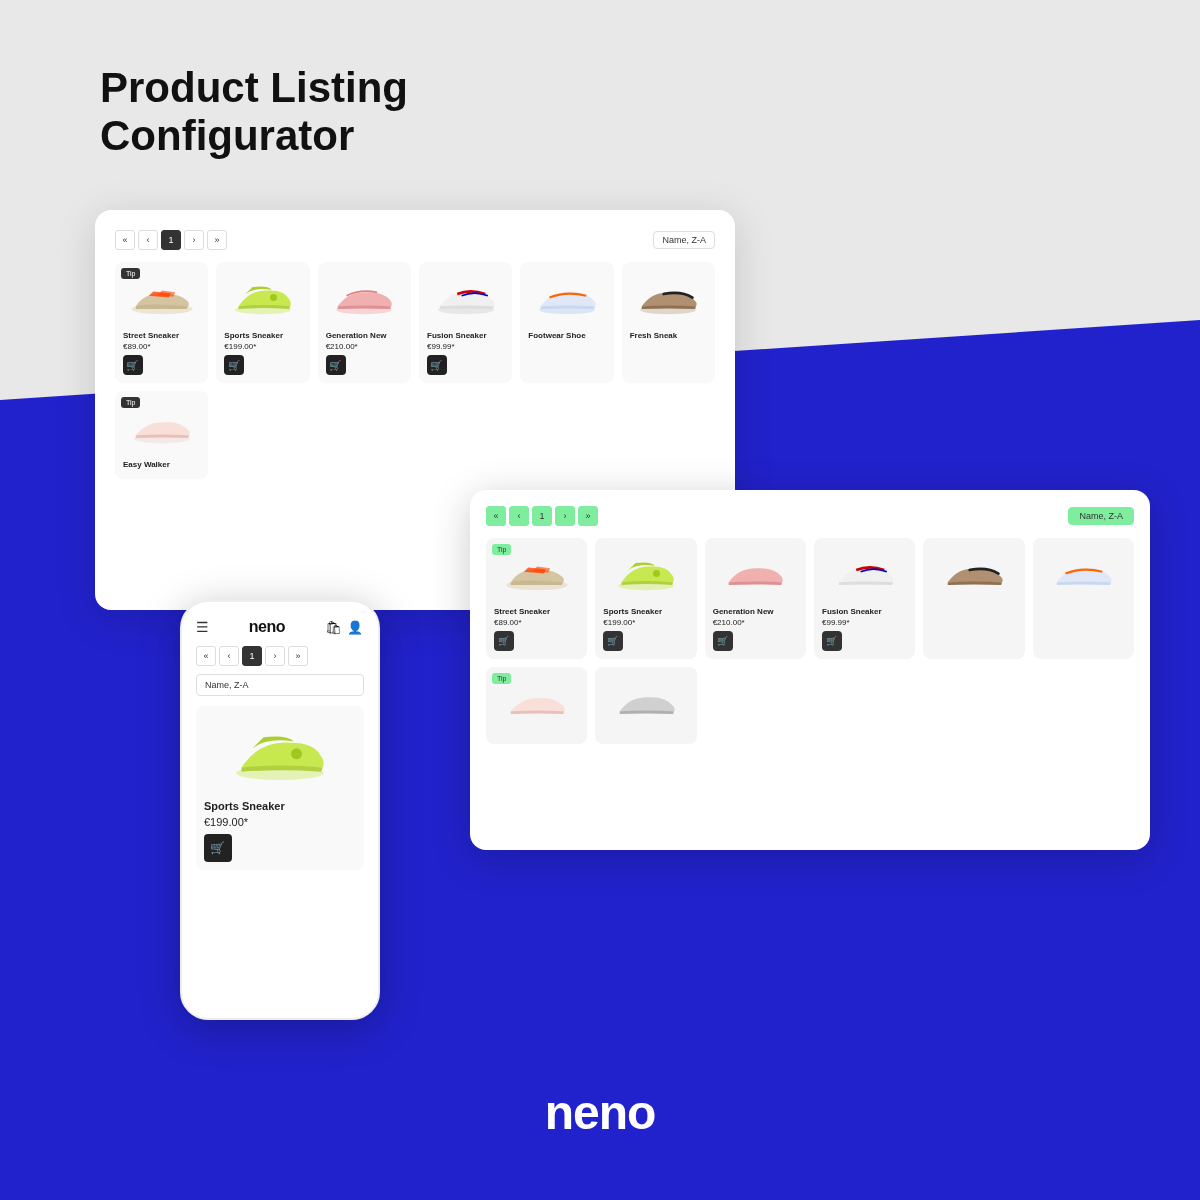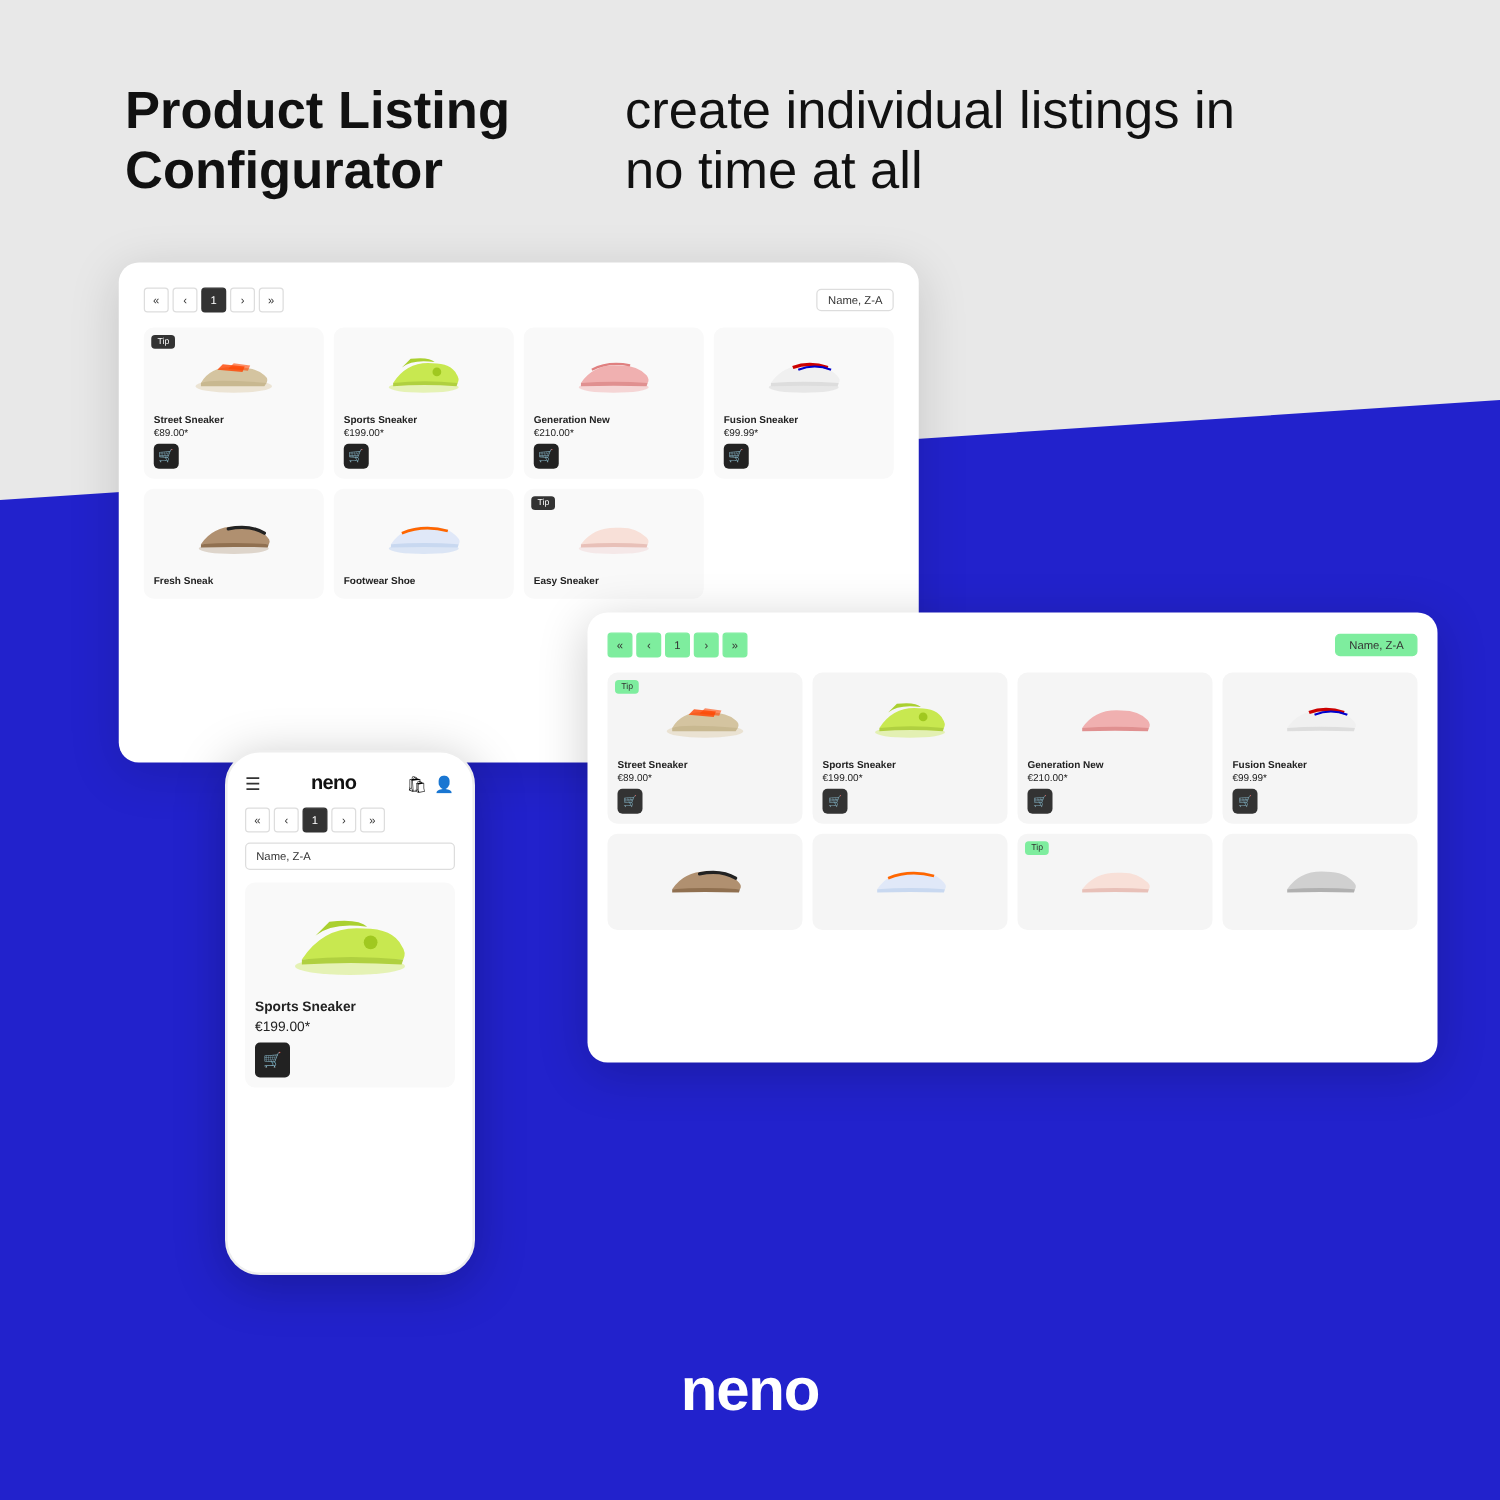--- a/index.html
+++ b/index.html
@@ -138,21 +138,21 @@
       border-radius: 4px;
       padding: 3px 8px;
       font-size: 9px;
       color: #333;
       background: #fff;
     }
 
     
     .product-grid {
       display: grid;
-      grid-template-columns: repeat(4, 1fr);
+      grid-template-columns: repeat(6, 1fr);
       gap: 8px;
     }
     .product-card {
       background: #f9f9f9;
       border-radius: 8px;
       padding: 8px;
       position: relative;
     }
     .product-card .tip-badge {
       position: absolute;
@@ -267,22 +267,20 @@
   </style>
 </head>
 <body>
 
 <div class="bg-gray"></div>
 <div class="bg-blue"></div>
 
 <div class="header-section">
   <div class="header-title" style="white-space:pre-line;">Product Listing
 Configurator</div>
-  <div class="header-subtitle" style="white-space:pre-line;">create individual listings in
-no time at all</div>
 </div>
 
 <div class="desktop-mockup">
 
   <div class="pagination-bar">
     <div class="pagination-controls">
       <div class="page-btn">«</div>
       <div class="page-btn">‹</div>
       <div class="page-btn active">1</div>
       <div class="page-btn">›</div>
@@ -357,51 +355,51 @@
       <div class="product-name">Fusion Sneaker</div>
       <div class="product-price">€99.99*</div>
       <div class="cart-btn">
         <span class="cart-icon-white">🛒</span>
       </div>
     </div>
 
     <div class="product-card">
       <div class="shoe-img">
         <svg class="shoe-svg" viewBox="0 0 80 45">
+          <ellipse cx="40" cy="36" rx="32" ry="5" fill="#b0c8f0" opacity="0.4"></ellipse>
+          <path d="M10 32 Q22 14 46 16 Q63 16 71 26 Q74 29 72 32 Z" fill="#e0e8f8"></path>
+          <path d="M20 22 Q40 14 62 20" stroke="#ff6600" stroke-width="2.5" fill="none"></path>
+          <path d="M10 32 Q40 30 72 32 L71 35 Q40 34 10 35 Z" fill="#c8d8f0"></path>
+        </svg>
+      </div>
+      <div class="product-name">Footwear Shoe</div>
+    </div>
+
+    <div class="product-card">
+      <div class="shoe-img">
+        <svg class="shoe-svg" viewBox="0 0 80 45">
           <ellipse cx="40" cy="36" rx="32" ry="5" fill="#a08060" opacity="0.3"></ellipse>
           <path d="M10 32 Q22 14 46 16 Q63 16 71 26 Q74 29 72 32 Z" fill="#b09070"></path>
           <path d="M35 18 Q55 14 68 22" stroke="#222" stroke-width="3" fill="none" stroke-linecap="round"></path>
           <path d="M10 32 Q40 30 72 32 L71 35 Q40 34 10 35 Z" fill="#907050"></path>
         </svg>
       </div>
       <div class="product-name">Fresh Sneak</div>
     </div>
 
     <div class="product-card">
-      <div class="shoe-img">
-        <svg class="shoe-svg" viewBox="0 0 80 45">
-          <ellipse cx="40" cy="36" rx="32" ry="5" fill="#b0c8f0" opacity="0.4"></ellipse>
-          <path d="M10 32 Q22 14 46 16 Q63 16 71 26 Q74 29 72 32 Z" fill="#e0e8f8"></path>
-          <path d="M20 22 Q40 14 62 20" stroke="#ff6600" stroke-width="2.5" fill="none"></path>
-          <path d="M10 32 Q40 30 72 32 L71 35 Q40 34 10 35 Z" fill="#c8d8f0"></path>
-        </svg>
-      </div>
-      <div class="product-name">Footwear Shoe</div>
-    </div>
-
-    <div class="product-card">
       <div class="tip-badge">Tip</div>
       <div class="shoe-img">
         <svg class="shoe-svg" viewBox="0 0 80 45">
           <ellipse cx="40" cy="36" rx="32" ry="5" fill="#f0d0d0" opacity="0.4"></ellipse>
           <path d="M10 32 Q22 16 44 17 Q60 16 70 26 Q73 29 71 32 Z" fill="#f8e0d8"></path>
           <path d="M10 32 Q40 30 71 32 L70 35 Q40 34 10 35 Z" fill="#e8c0b8"></path>
         </svg>
       </div>
-      <div class="product-name">Easy Sneaker</div>
+      <div class="product-name">Easy Walker</div>
     </div>
   </div>
 </div>
 
 <div class="desktop-mockup2">
 
   <div class="pagination-bar">
     <div class="pagination-controls">
       <div class="page-btn-green">«</div>
       <div class="page-btn-green">‹</div>

